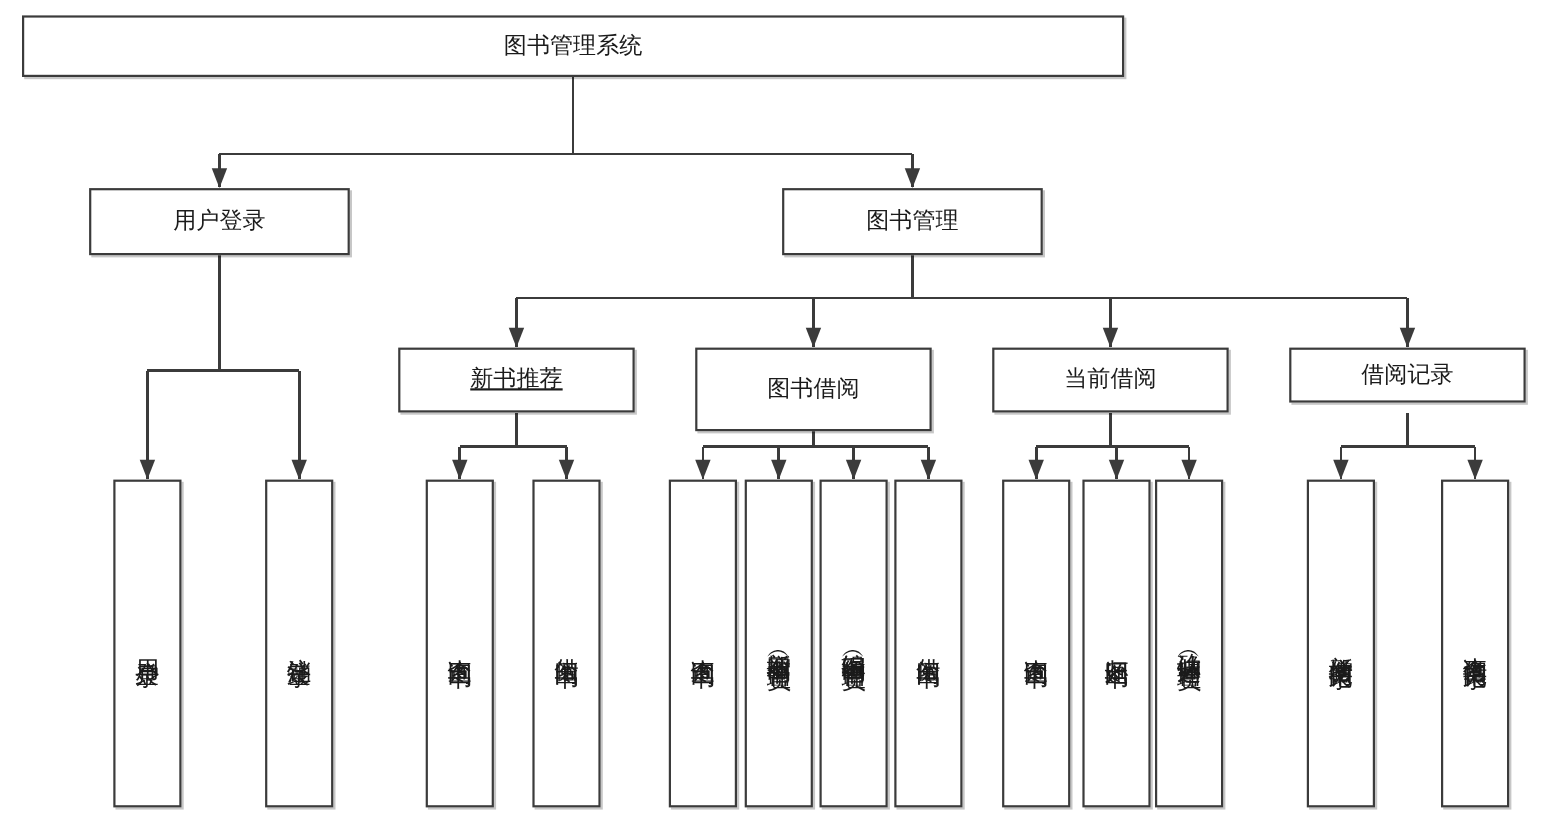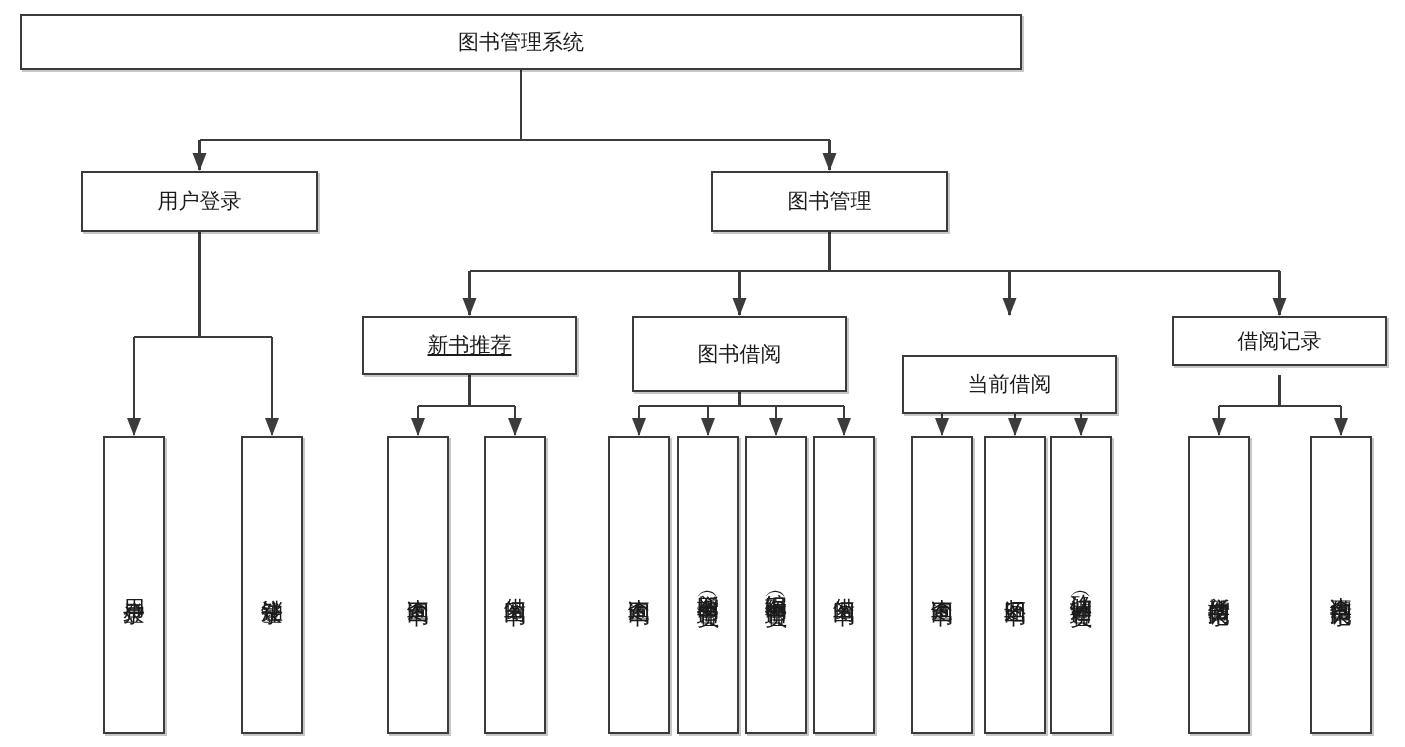--- a/index.html
+++ b/index.html
@@ -110,21 +110,21 @@
       </div>
       <div class="node horiz" style="left: 711px; top: 171px; width: 237px; height: 61px;">
         <span class="lbl">图书管理</span>
       </div>
       <div class="node horiz" style="left: 362px; top: 316px; width: 215px; height: 59px; text-decoration: underline;">
         <span class="lbl">新书推荐</span>
       </div>
       <div class="node horiz" style="left: 632px; top: 316px; width: 215px; height: 76px;">
         <span class="lbl">图书借阅</span>
       </div>
-      <div class="node horiz" style="left: 902px; top: 316px; width: 215px; height: 59px; margin-top: 39px;">
+      <div class="node horiz" style="left: 902px; top: 316px; width: 215px; height: 59px;">
         <span class="lbl">当前借阅</span>
       </div>
       <div class="node horiz" style="left: 1172px; top: 316px; width: 215px; height: 50px;">
         <span class="lbl">借阅记录</span>
       </div>
       <div class="node vert" style="left: 103px; top: 436px; width: 62px; height: 298px;">
         <span class="lbl">用户登录</span>
       </div>
       <div class="node vert" style="left: 241px; top: 436px; width: 62px; height: 298px;">
         <span class="lbl">注销登录</span>

